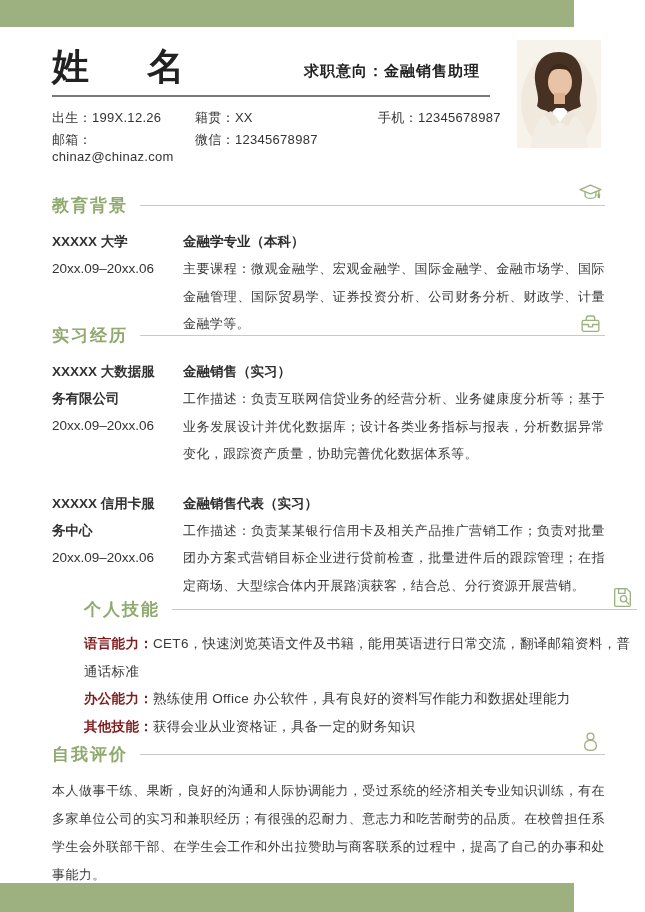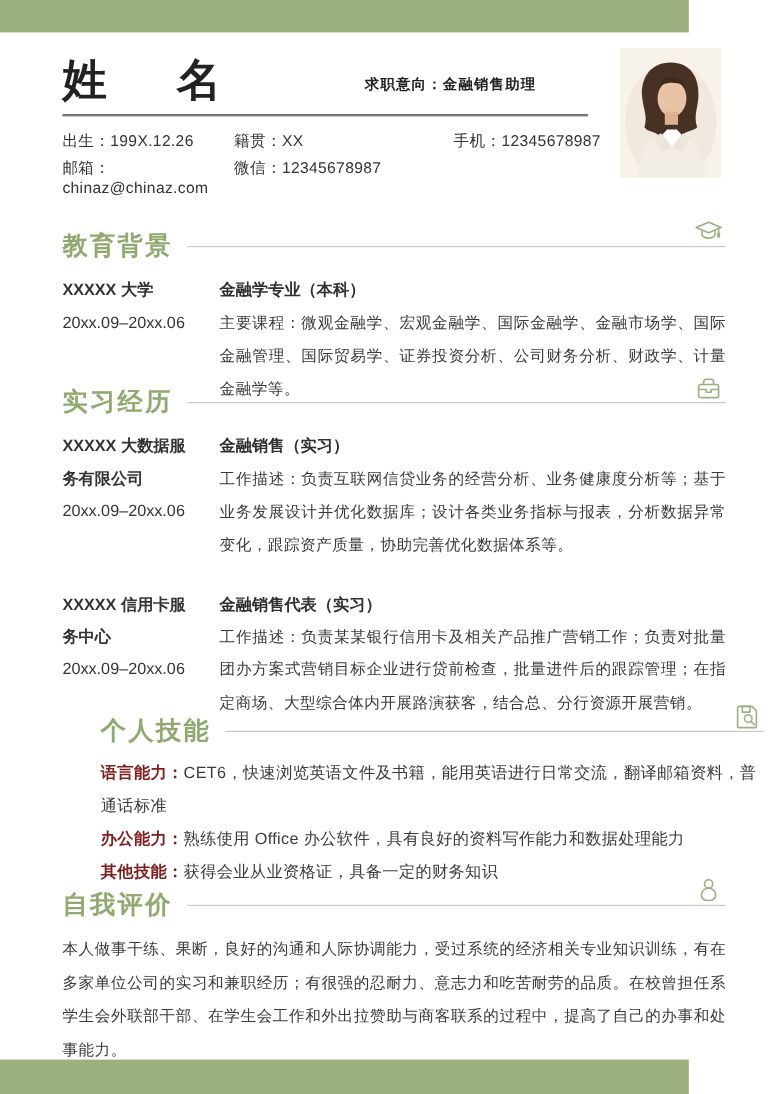--- a/index.html
+++ b/index.html
@@ -13,21 +13,21 @@
   .bar-bottom { position:absolute; bottom:0; left:0; width:100%; height:29px; background:#9DB180; }
 
   
   .name {
     position:absolute; left:52px; top:42px;
     font-size:37px; font-weight:600; color:#222;
     letter-spacing:3px; word-spacing:42px; white-space:nowrap;
   }
   .job-intention {
     position:absolute; left:304px; top:62px;
-    font-size:12px; font-weight:700; color:#222; letter-spacing:1px;
+    font-size:15px; font-weight:700; color:#222; letter-spacing:1px;
   }
   .name-line { position:absolute; left:52px; top:95px; width:438px; height:2px; background:#7a7a7a; }
   .info-grid {
     position:absolute; left:52px; top:109px; width:465px;
     display:grid; grid-template-columns:143px 183px 139px; row-gap:4px;
     font-size:13px; color:#333; letter-spacing:0.3px;
   }
   .photo {
     position:absolute; left:517px; top:40px; width:84px; height:108px;
     overflow:hidden; background:#f6f1ea;
@@ -35,21 +35,21 @@
   .photo svg { display:block; width:84px; height:108px; }
 
   
   .section { position:absolute; left:52px; width:553px; }
   #sec-education  { top:188px; }
   #sec-internship { top:318px; }
   #sec-skills     { top:592px;margin-left:32px; }
   #sec-evaluation { top:737px; }
 
   .sec-head { position:relative; display:flex; align-items:center; height:34px; }
-  .sec-title { font-size:21px; font-weight:700; color:#8FA96E; letter-spacing:2px; white-space:nowrap; }
+  .sec-title { font-size:17px; font-weight:700; color:#8FA96E; letter-spacing:2px; white-space:nowrap; }
   .sec-line  { flex:1; height:1px; background:#C9C9C9; margin-left:12px; }
   .sec-icon  {
     position:absolute; right:2px; bottom:16px; width:25px; height:25px; color:#9DB180;
   }
   .sec-icon svg { width:25px; height:25px; display:block; }
 
   .entry { display:flex; margin-top:6px; }
   .entry.gap { margin-top:22px; }
   .entry-left {
     width:131px; padding-right:19px; font-size:13.5px; line-height:27px; color:#333;

